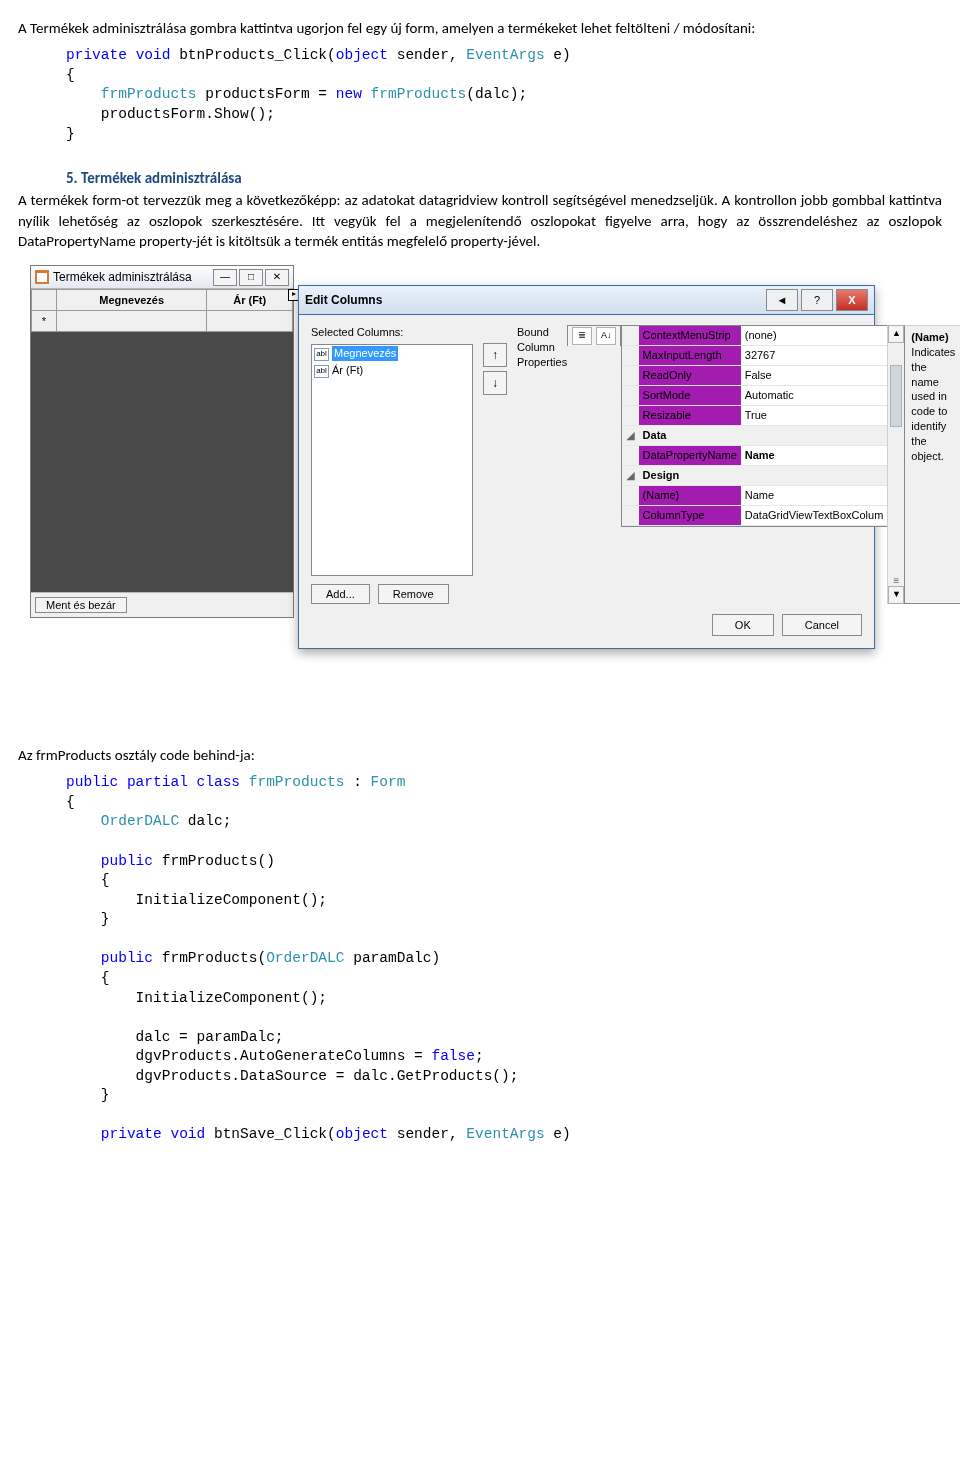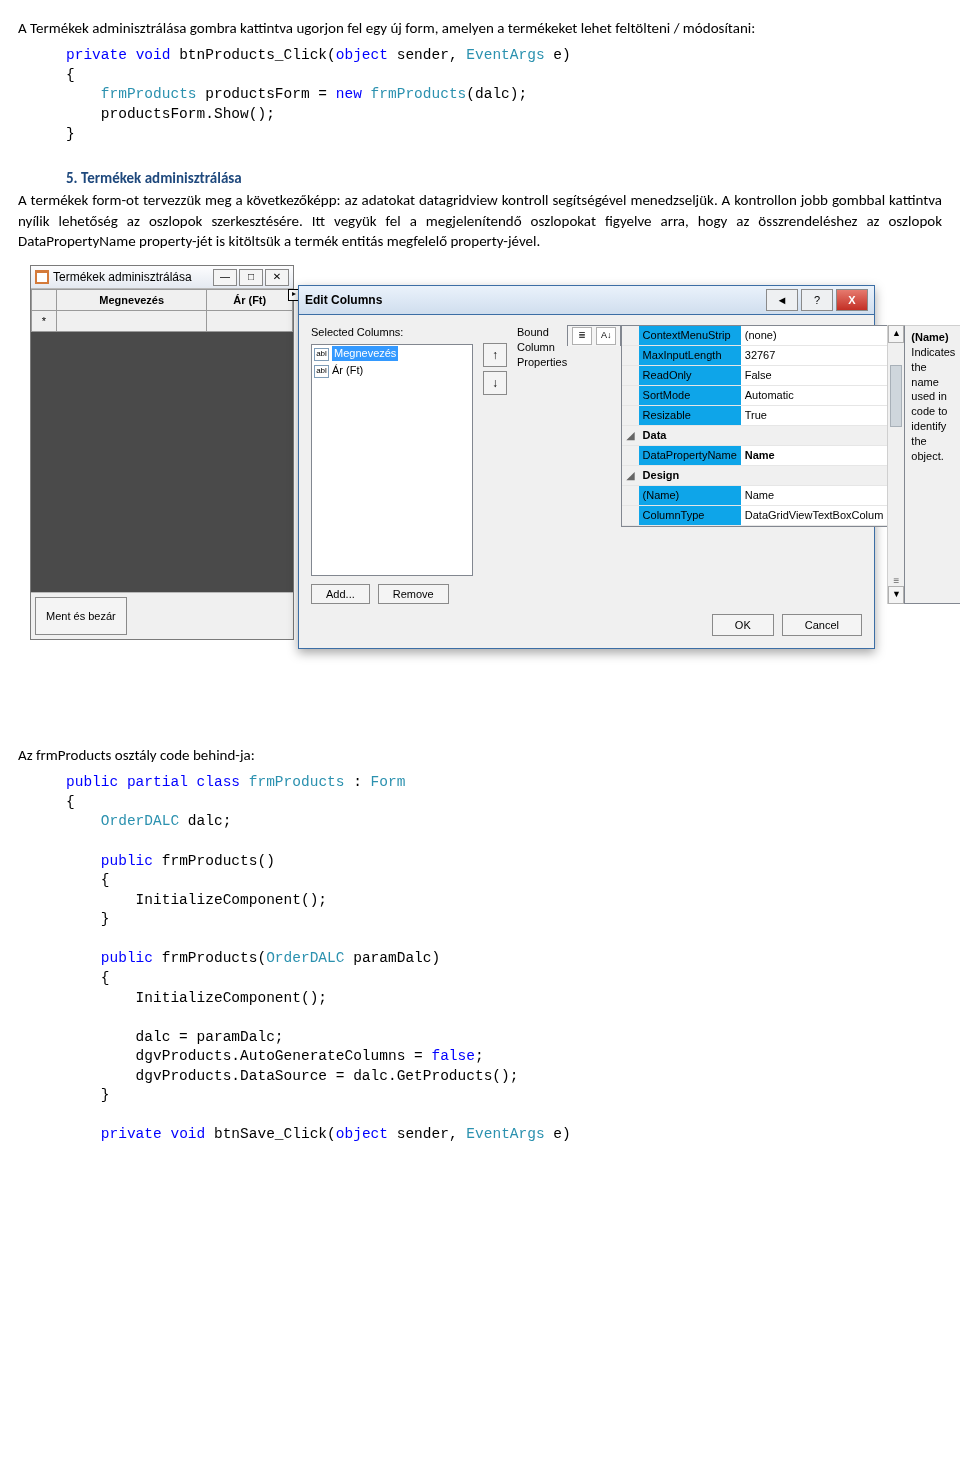--- a/index.html
+++ b/index.html
@@ -30,21 +30,21 @@
   .win .win-btn { width:22px; height:15px; border:1px solid #888; margin-left:2px; background:#f4f4f4; font-size:10px; line-height:13px; text-align:center; color:#000; }
 
   .frm-products { position:absolute; left:12px; top:0; width:262px; }
   .frm-products .grid { background:#4a4a4a; }
   .frm-products .grid table { width:100%; border-collapse:collapse; background:#4a4a4a; }
   .frm-products .grid th, .frm-products .grid td { background:#f0f0f0; border:1px solid #9a9a9a; font-size:11px; padding:2px 4px; height:16px; }
   .frm-products .grid th.corner { width:16px; background:#efefef; }
   .frm-products .grid td.row-hdr { width:16px; background:#efefef; text-align:center; }
   .frm-products .grid-body { background:#4a4a4a; height:260px; }
   .frm-products .footer { border-top:1px solid #b8b8b8; padding:4px; background:#f0f0f0; }
-  .frm-products .save-btn { border:1px solid #8a8a8a; background:#f4f4f4; padding:12px 10px; font-size:11px; }
+  .frm-products .save-btn { border:1px solid #8a8a8a; background:#f4f4f4; padding:1px 10px; font-size:11px; }
   .frm-products .pin { position:absolute; top:23px; right:-7px; width:10px; height:10px; border:1px solid #000; background:#fff; font-size:8px; line-height:8px; text-align:center; }
 
   
   .dlg-editcols { position:absolute; left:280px; top:20px; width:575px; border:1px solid #3c6ea5; box-shadow:0 4px 10px rgba(0,0,0,0.35); }
   .dlg-editcols .dlg-title { height:28px; background:linear-gradient(#eaf2fb,#d0deee); border-bottom:1px solid #3c6ea5; display:flex; align-items:center; padding:0 6px; font-size:12px; }
   .dlg-editcols .dlg-title .caption { flex:1; font-weight:bold; color:#000; }
   .dlg-editcols .tb { width:30px; height:20px; border:1px solid #8a8a8a; margin-left:3px; background:#eef0f2; display:flex; align-items:center; justify-content:center; font-size:11px; }
   .dlg-editcols .tb.close { background:linear-gradient(#e67a6e,#c32f25); color:#fff; font-weight:bold; }
   .dlg-editcols .body { background:#f0f0f0; padding:10px 12px 12px 12px; }
   .dlg-editcols .cols { display:flex; gap:10px; }
@@ -54,21 +54,21 @@
   .dlg-editcols .sel-item .ico { display:inline-block; width:13px; height:11px; border:1px solid #7f9db9; background:#fff; font-size:8px; line-height:10px; text-align:center; color:#000; }
   .dlg-editcols .sel-item.selected span.lbl { background:#3399ff; color:#fff; padding:0 2px; }
   .dlg-editcols .updown { display:flex; flex-direction:column; gap:4px; margin-top:18px; }
   .dlg-editcols .ud-btn { width:24px; height:24px; border:1px solid #8a8a8a; background:#f4f4f4; font-size:12px; }
   .dlg-editcols .prop-area { flex:1; display:flex; flex-direction:row; }
   .dlg-editcols .prop-toolbar { height:20px; border:1px solid #828790; border-bottom:none; background:#f4f4f4; display:flex; align-items:center; gap:4px; padding:0 4px; }
   .dlg-editcols .pt-btn { width:18px; height:16px; border:1px solid #b0b0b0; background:#fff; font-size:9px; line-height:14px; text-align:center; }
   .dlg-editcols .prop-grid { border:1px solid #828790; background:#fff; font-size:11px; }
   .dlg-editcols .prop-grid table { width:100%; border-collapse:collapse; }
   .dlg-editcols .prop-grid td { border-bottom:1px solid #e6e6e6; padding:1px 4px; height:17px; }
-  .dlg-editcols .prop-grid td.k { width:46%; background:#0ea5e9; }
+  .dlg-editcols .prop-grid td.k { width:46%; background:#a21caf; }
   .dlg-editcols .prop-grid td.v { background:#fff; }
   .dlg-editcols .prop-grid td.cat { font-weight:bold; background:#f0f0f0; }
   .dlg-editcols .prop-grid td.exp { width:14px; text-align:center; background:#f0f0f0; color:#666; }
   .dlg-editcols .prop-scroll { position:relative; }
   .dlg-editcols .scrollbar { position:absolute; right:0; top:0; bottom:0; width:16px; background:#f0f0f0; border-left:1px solid #cfcfcf; }
   .dlg-editcols .scrollbar .arrow { height:16px; border:1px solid #b0b0b0; background:#f4f4f4; margin:0; text-align:center; font-size:9px; line-height:14px; }
   .dlg-editcols .scrollbar .thumb { position:absolute; left:2px; right:2px; top:40px; height:60px; background:#cfd6dc; border:1px solid #a8b0b8; }
   .dlg-editcols .help { border:1px solid #828790; border-top:1px solid #cfcfcf; background:#f0f0f0; padding:4px 6px; font-size:11px; }
   .dlg-editcols .help .hn { font-weight:bold; }
   .dlg-editcols .add-remove { margin-top:8px; display:flex; gap:8px; }

